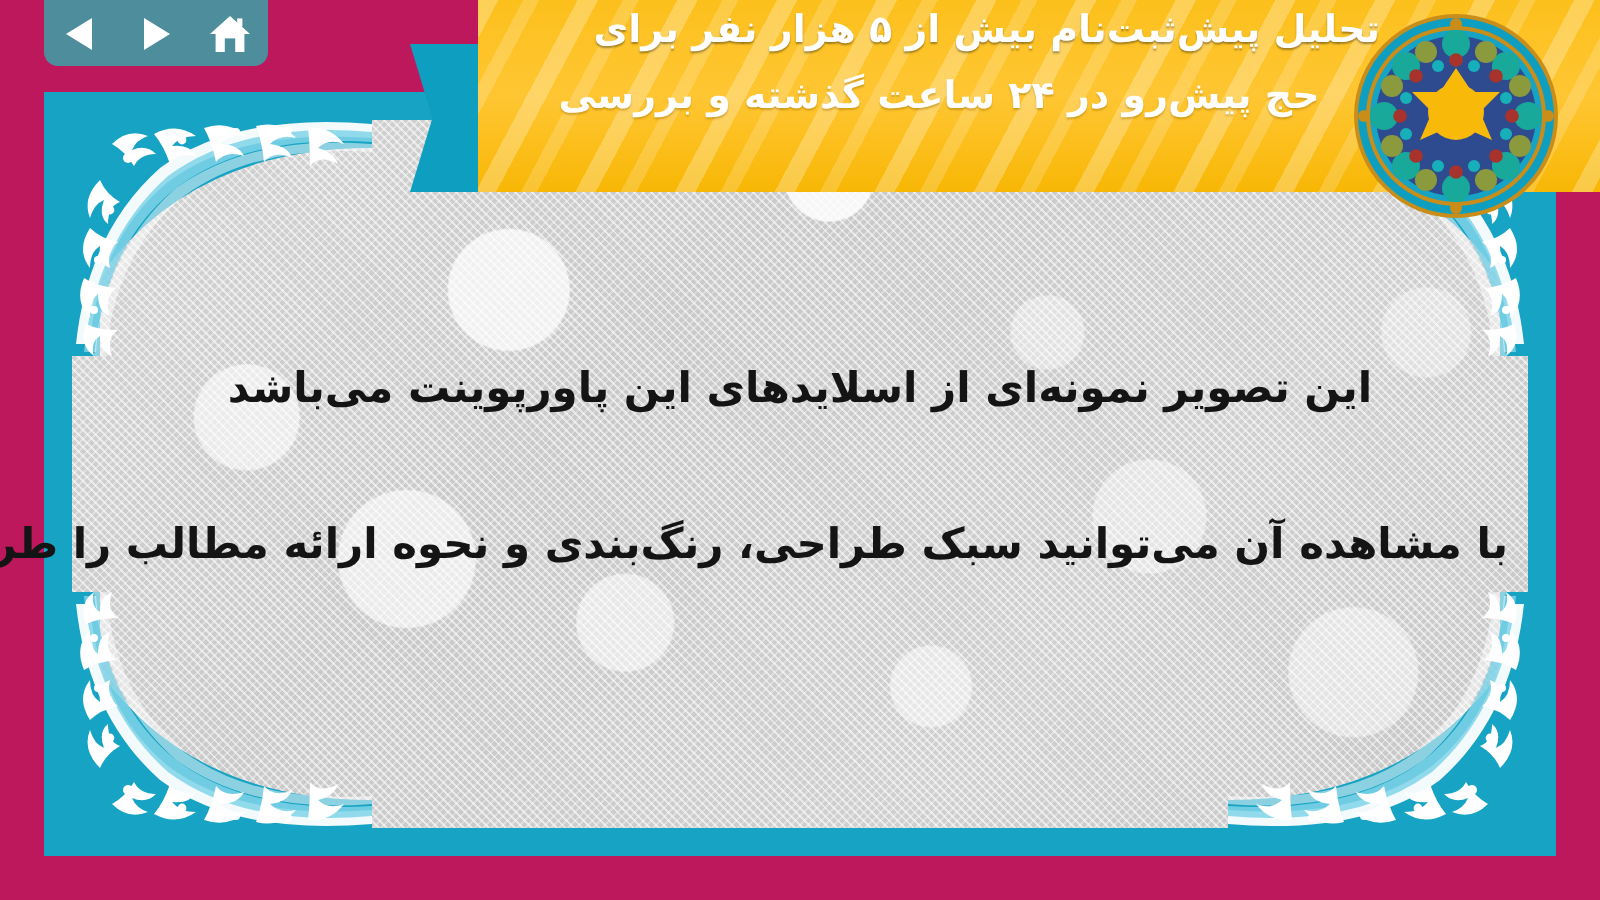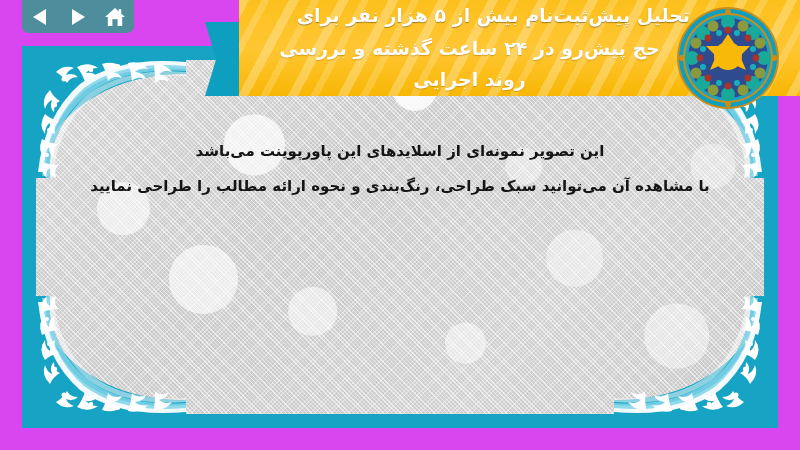--- a/index.html
+++ b/index.html
@@ -10,21 +10,21 @@
     height: 450px;
     overflow: hidden;
     background: #3a3a3a;
     font-family: "DejaVu Sans", "Liberation Sans", sans-serif;
   }
 
   #stage {
     position: relative;
     width: 800px;
     height: 450px;
-    background: #d946ef;
+    background: #be185d;
   }
 
   
   .navbar {
     position: absolute;
     top: 0;
     left: 22px;
     width: 112px;
     height: 33px;
     background: #4e8e9c;
@@ -171,24 +171,25 @@
     position: absolute;
     left: 46px;
     right: 46px;
     top: 134px;
     z-index: 20;
     direction: rtl;
     text-align: center;
   }
   .body .bline {
     color: #141414;
-    font-size: 15px;
+    font-size: 21px;
     line-height: 35px;
     font-weight: 700;
     white-space: nowrap;
+    margin-top: 43px;
   }
 </style>
 </head>
 <body>
 
 <div id="stage">
 
   <div class="navbar">
     <div class="navbtn">
       <svg width="17" height="18" viewBox="0 0 17 18">
@@ -312,21 +313,20 @@
       </g>
     </svg>
   </div>
 
   <div class="titlewrap">
     <div class="aboveline">تحلیل پیش‌ثبت‌نام بیش از ۵ هزار نفر برای</div>
     <div class="tail"></div>
     <div class="banner">
       <div class="tline" style="visibility:hidden">&nbsp;</div>
       <div class="tline">حج پیش‌رو در ۲۴ ساعت گذشته و بررسی</div>
-      <div class="tline">روند اجرایی</div>
     </div>
 
     <svg class="medallion" viewBox="0 0 104 104">
       <circle cx="52" cy="52" r="51" fill="#c98e1a"></circle>
       <circle cx="52" cy="52" r="49" fill="#0e9ec0"></circle>
       <circle cx="52" cy="52" r="45" fill="#c98e1a"></circle>
       <circle cx="52" cy="52" r="43" fill="#16a3c4"></circle>
       <circle cx="52" cy="52" r="40" fill="#2e4b8f"></circle>
       <g>
         <g fill="#18a99b">

